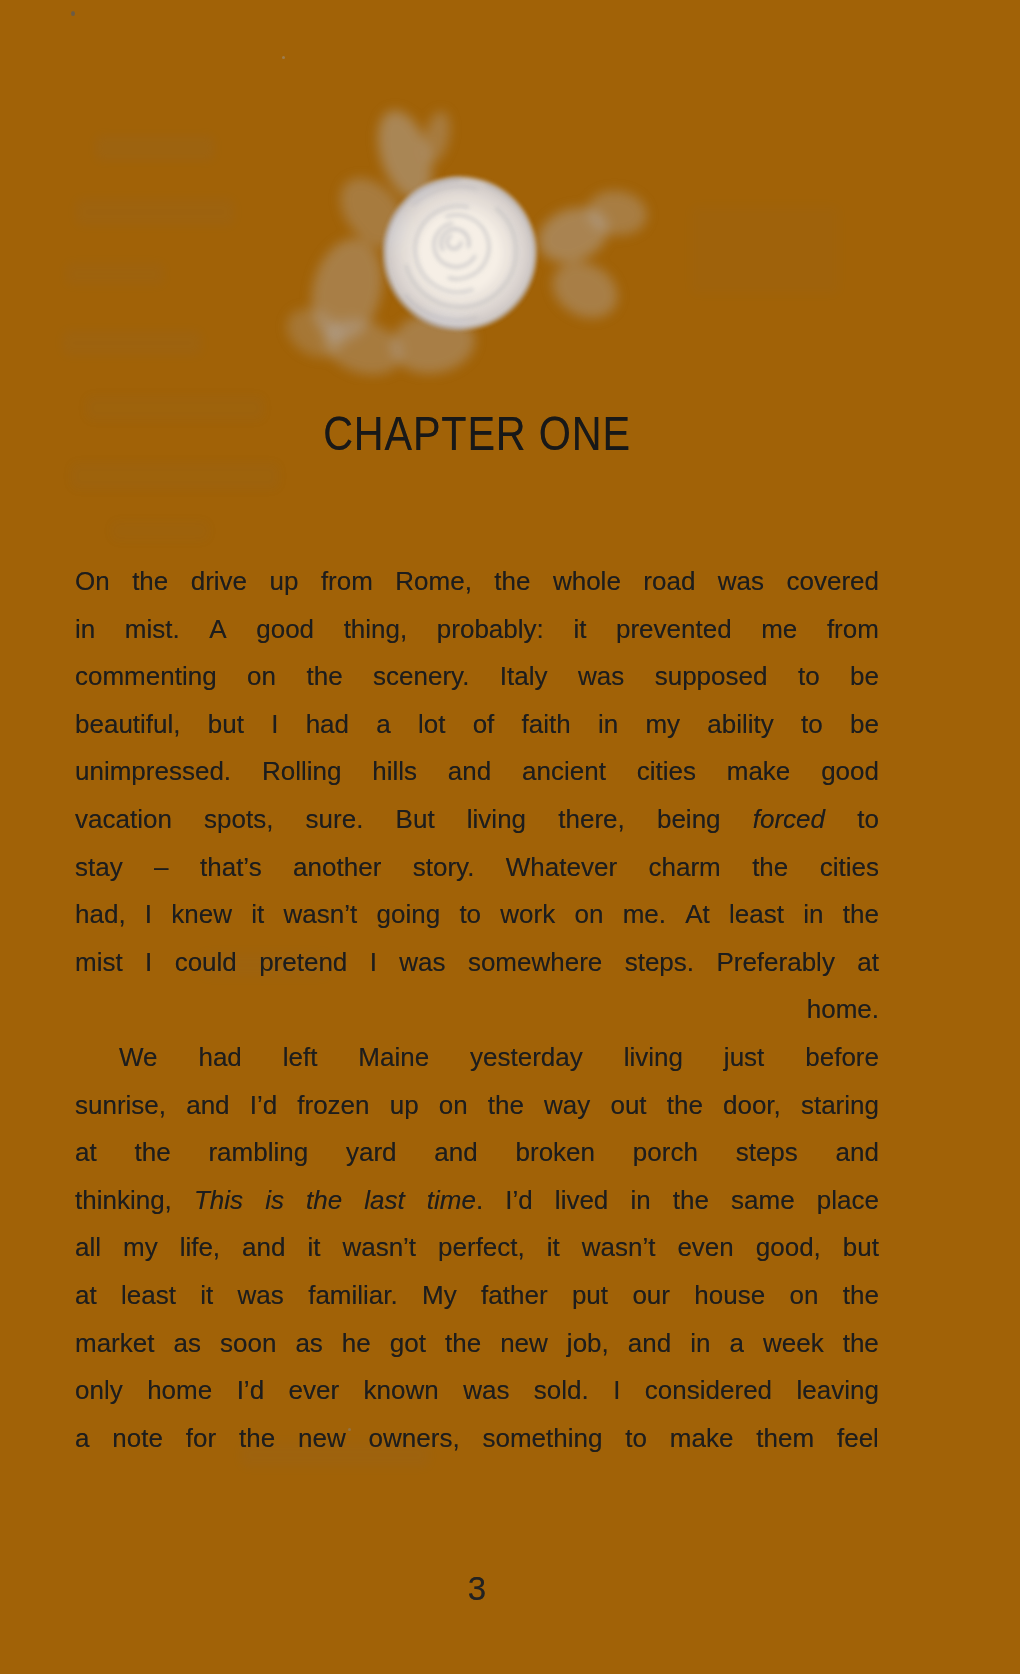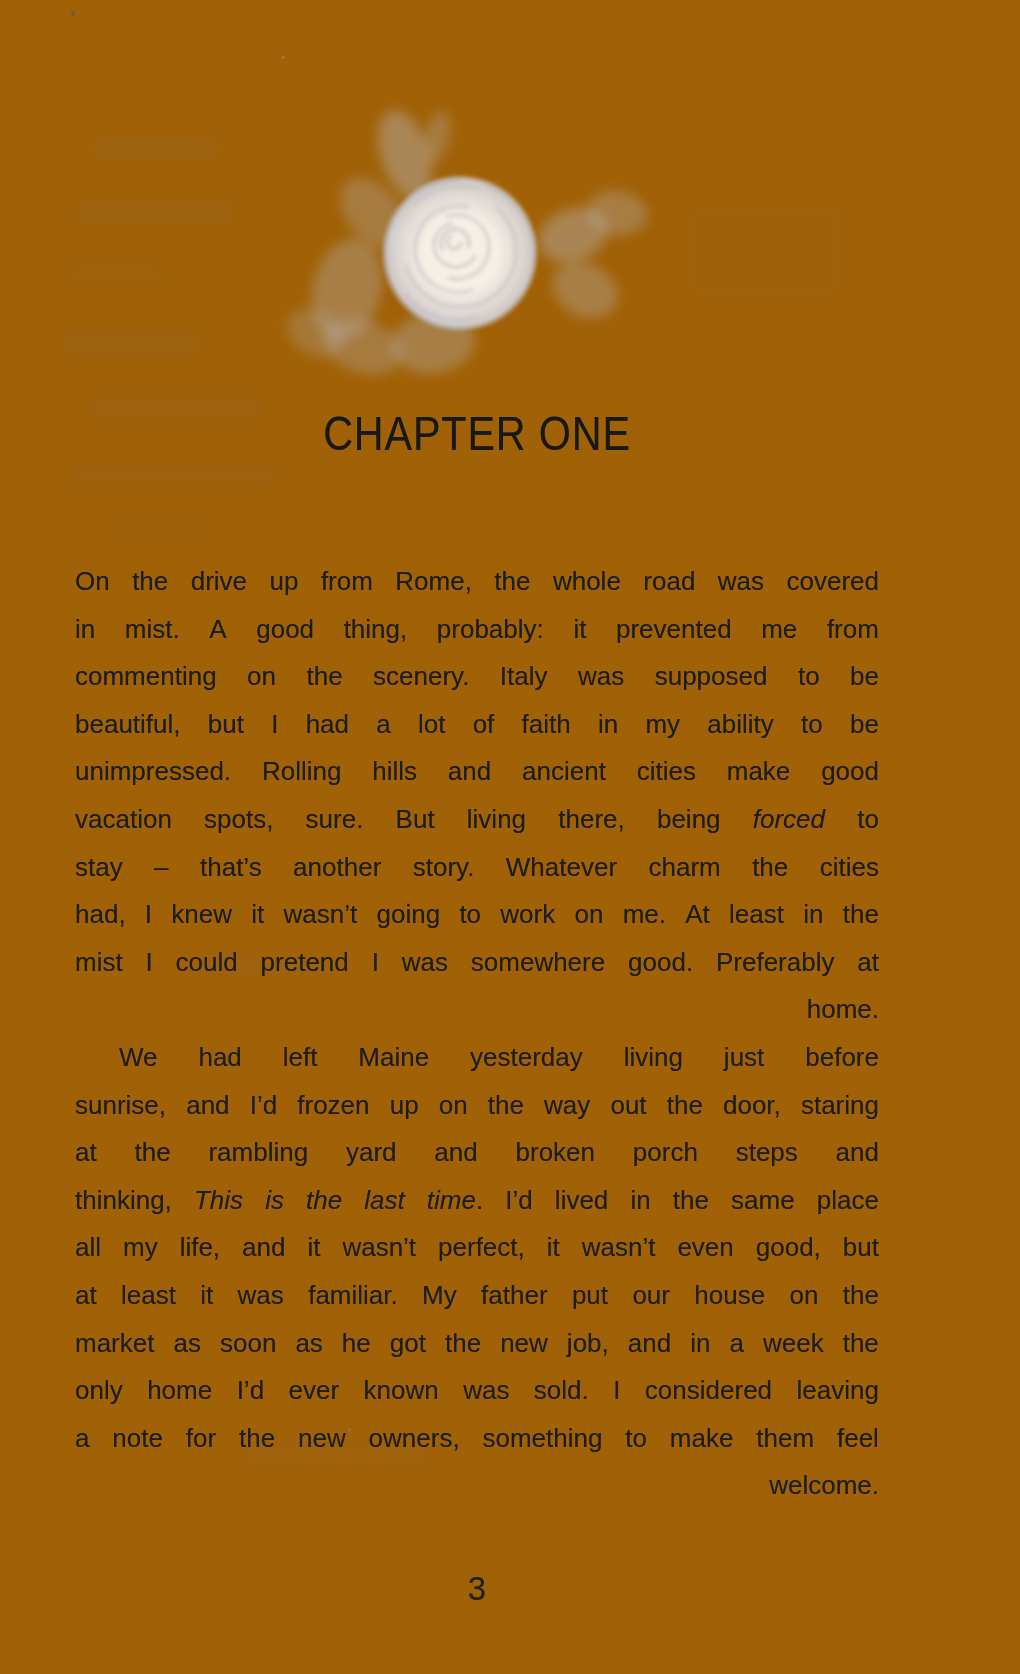--- a/index.html
+++ b/index.html
@@ -249,21 +249,21 @@
         <span class="word"><span>the</span></span>
       </div>
       <div class="line">
         <span class="word"><span>mist</span></span>
         <span class="word"><span>I</span></span>
         <span class="word"><span>could</span></span>
         <span class="word"><span>pretend</span></span>
         <span class="word"><span>I</span></span>
         <span class="word"><span>was</span></span>
         <span class="word"><span>somewhere</span></span>
-        <span class="word"><span>good.</span></span>
+        <span class="word"><span>steps.</span></span>
         <span class="word"><span>Preferably</span></span>
         <span class="word"><span>at</span></span>
       </div>
       <div class="line last">
         <span class="word"><span>home.</span></span>
       </div>
       <div class="line indent">
         <span class="word"><span>We</span></span>
         <span class="word"><span>had</span></span>
         <span class="word"><span>left</span></span>
@@ -374,19 +374,16 @@
         <span class="word"><span>for</span></span>
         <span class="word"><span>the</span></span>
         <span class="word"><span>new</span></span>
         <span class="word"><span>owners,</span></span>
         <span class="word"><span>something</span></span>
         <span class="word"><span>to</span></span>
         <span class="word"><span>make</span></span>
         <span class="word"><span>them</span></span>
         <span class="word"><span>feel</span></span>
       </div>
-      <div class="line last">
-        <span class="word"><span>welcome.</span></span>
-      </div>
     </div>
 
   <div class="page-number">3</div>
 </div>
 
 </body></html>

